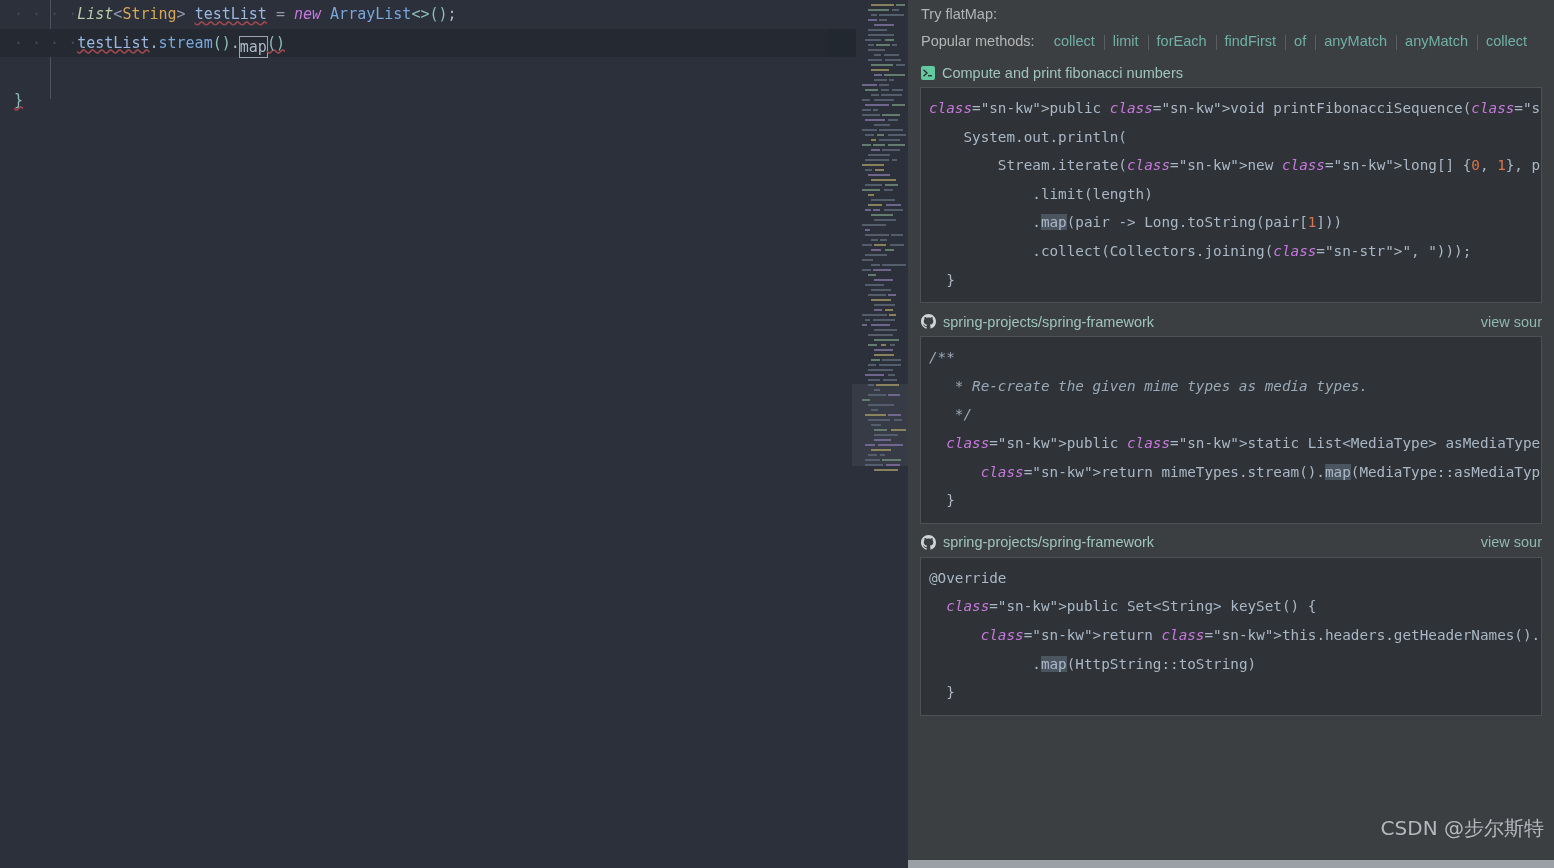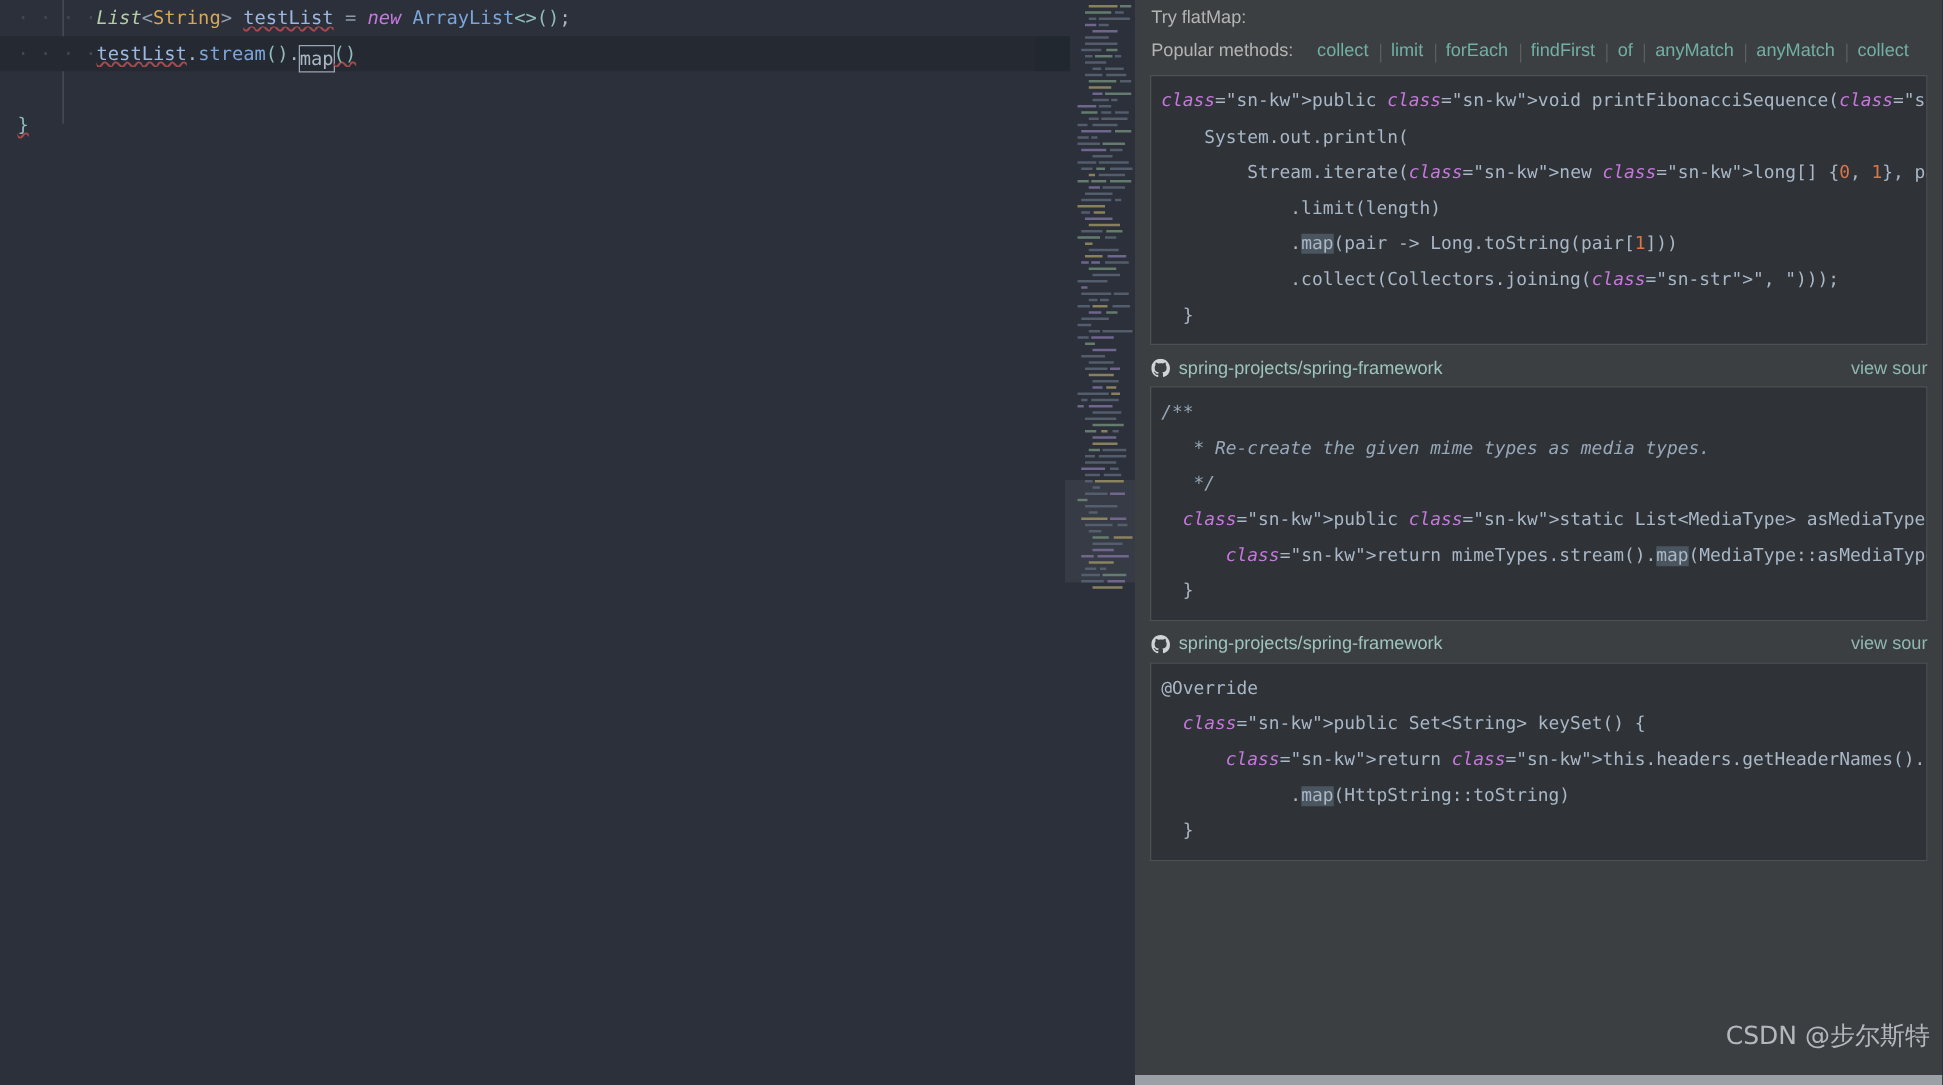--- a/index.html
+++ b/index.html
@@ -350,20 +350,30 @@
       <span class="lbl">Try flatMap:</span>
     </div>
 
     <div class="suggrow">
       <span class="lbl">Popular methods:</span>
       <span id="popular-chips"><span class="chip first">collect</span><span class="chip">limit</span><span class="chip">forEach</span><span class="chip">findFirst</span><span class="chip">of</span><span class="chip">anyMatch</span><span class="chip">anyMatch</span><span class="chip">collect</span></span>
     </div>
 
     <div id="sections">
         <div class="section">
+          <div class="sec-head">
+            <span class="icon">
+              <svg width="14" height="14" viewBox="0 0 14 14" aria-hidden="true">
+                <rect x="0" y="0" width="14" height="14" rx="2" fill="#62c9a0"></rect>
+                <path d="M3 4.2 L6 7 L3 9.8" stroke="#2f3337" stroke-width="1.5" fill="none" stroke-linecap="round" stroke-linejoin="round"></path>
+                <rect x="7" y="9" width="4" height="1.4" fill="#2f3337"></rect>
+              </svg>
+            </span>
+            <span class="title">Compute and print fibonacci numbers</span>
+          </div>
           <div class="snippet">
             <div class="sline"><span <span="" class="sn-kw">class</span>="sn-kw"&gt;public <span <span="" class="sn-kw">class</span>="sn-kw"&gt;void printFibonacciSequence(<span <span="" class="sn-kw">class</span>="sn-kw"&gt;int length) {</div>
             <div class="sline">    System.out.println(</div>
             <div class="sline">        Stream.iterate(<span <span="" class="sn-kw">class</span>="sn-kw"&gt;new <span <span="" class="sn-kw">class</span>="sn-kw"&gt;long[] {<span class="sn-num">0</span>, <span class="sn-num">1</span>}, pair -&gt; ="sn-kw"&gt;new ="sn-kw"&gt;long[] {pa</div>
             <div class="sline">            .limit(length)</div>
             <div class="sline">            .<span class="sn-hl">map</span>(pair -&gt; Long.toString(pair[<span class="sn-num">1</span>]))</div>
             <div class="sline">            .collect(Collectors.joining(<span <span="" class="sn-kw">class</span>="sn-str"&gt;", ")));</div>
             <div class="sline">  }</div>
           </div>
         </div>

